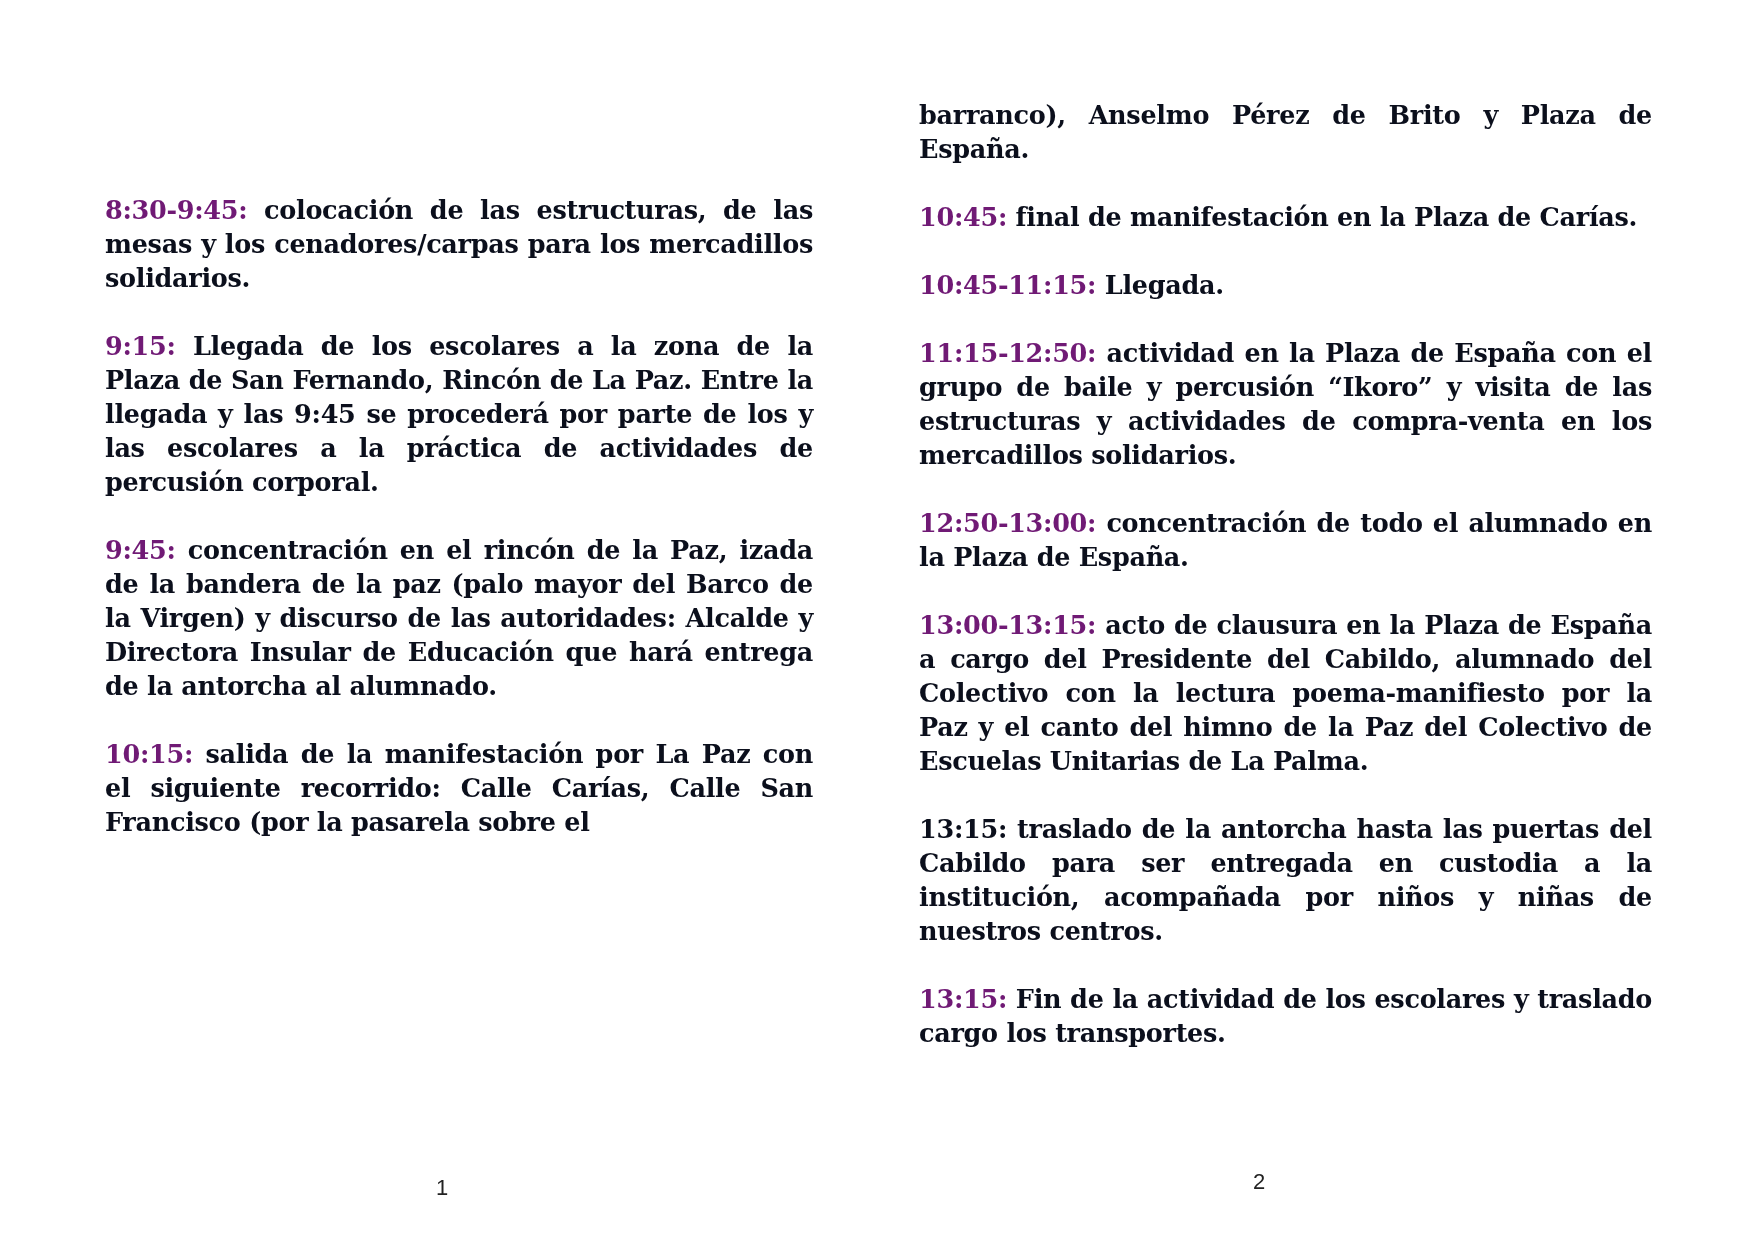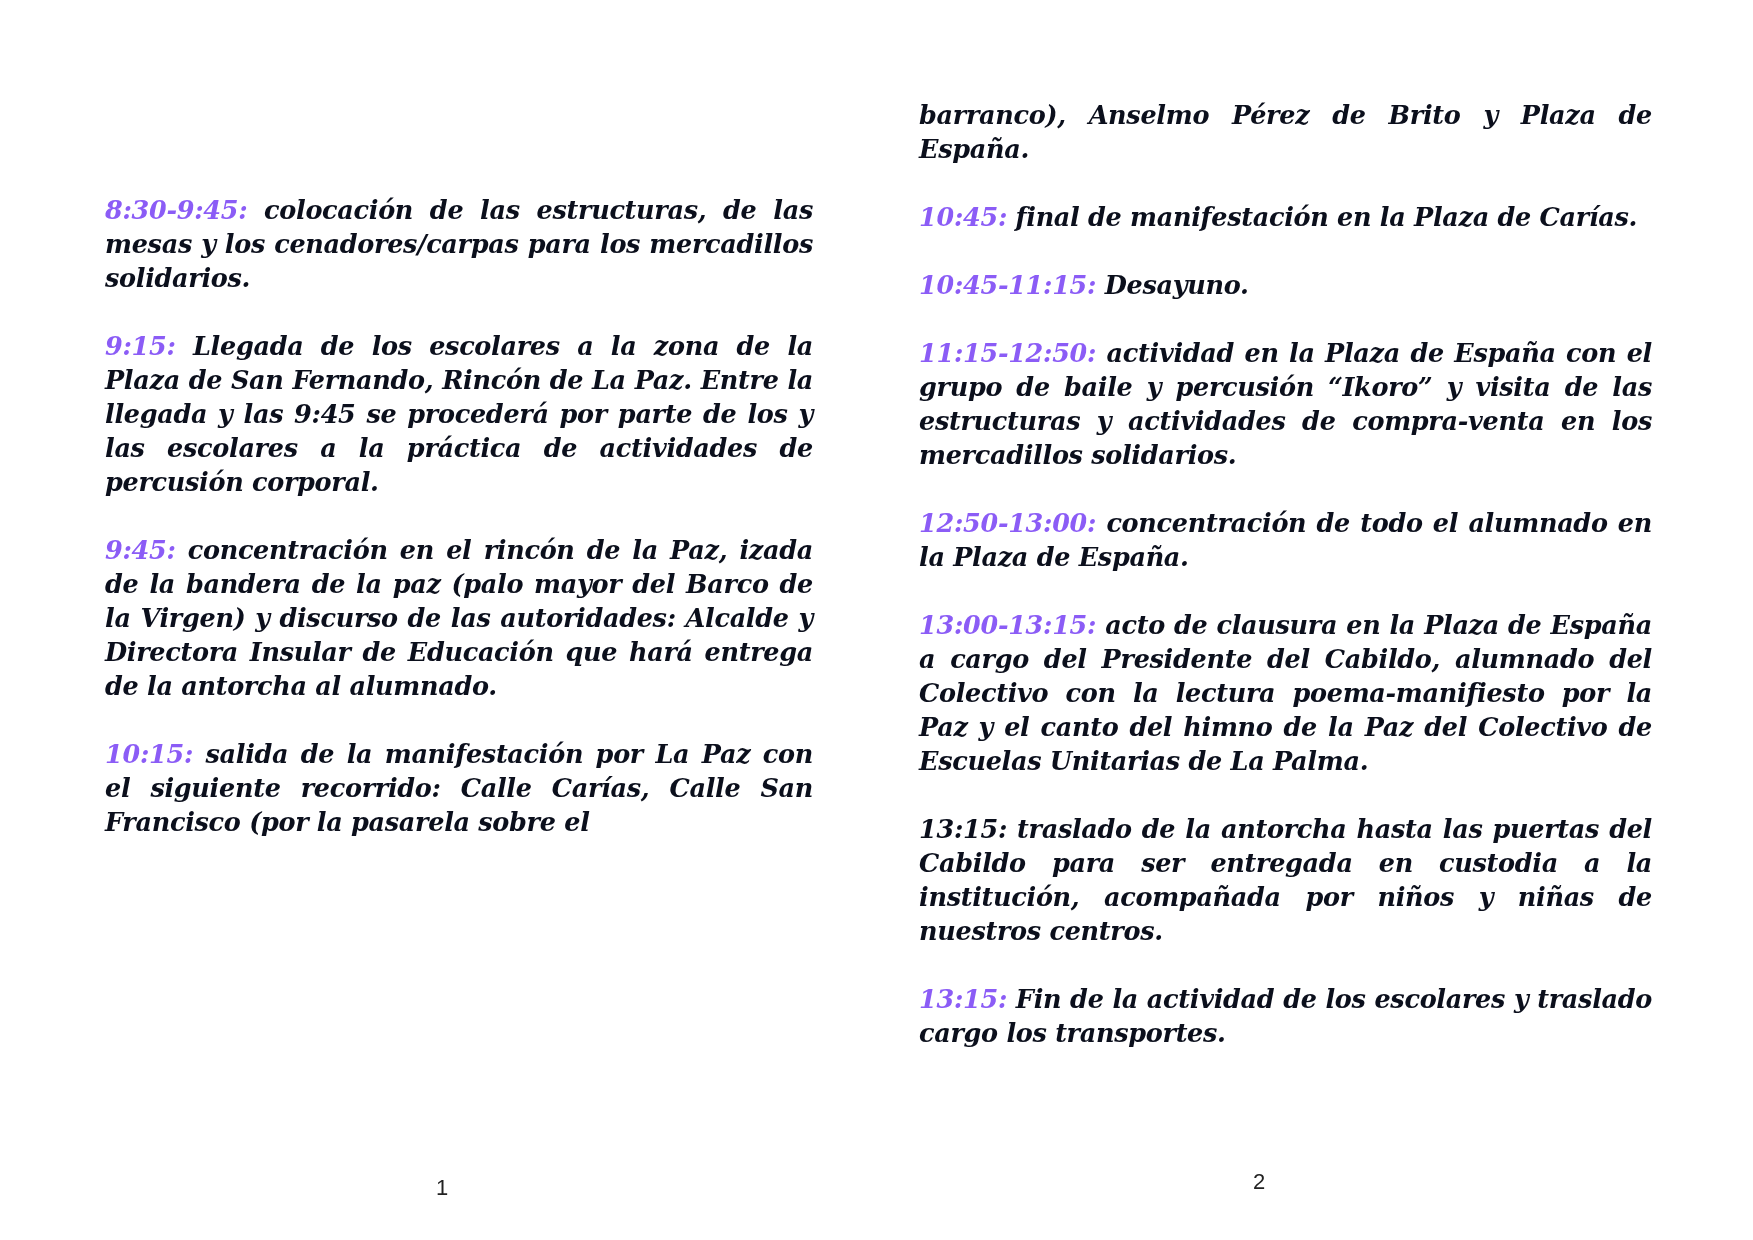--- a/index.html
+++ b/index.html
@@ -18,22 +18,22 @@
     font-size:35px; letter-spacing:-0.5px; transform:scaleX(0.96); white-space:nowrap;
   }
   .column {
     position:absolute;
     font-family:"DejaVu Serif", serif;
     font-weight:bold; font-size:25.5px; line-height:34px;
     color:#0b0f1c; text-align:justify; letter-spacing:-0.3px;
   }
   .col-left { left:105px; top:193px; width:722px; }
   .col-right { left:919px; top:98px; width:747px; }
-  .entry { margin:0 14px 34px 0;font-style:italic; }
-  .time { color:#8b5cf6; }
+  .entry { margin:0 14px 34px 0; }
+  .time { color:#701a75; }
   .time.black { color:#0b0f1c; }
   .page-number {
     position:absolute; font-family:"Liberation Sans", sans-serif; font-size:22px; color:#222;
   }
   .pn1 { left:436px; top:1175px; }
   .pn2 { left:1253px; top:1169px; }
 </style>
 </head>
 <body>
 
@@ -48,21 +48,21 @@
 
   <span class="page-number pn1">1</span>
 </div>
 
 <div class="page" style="left:876px;width:877px;">
 </div>
 
 <div class="column col-right">
   <p class="entry"><span class="time"></span><span>barranco), Anselmo Pérez de Brito y Plaza de España.</span></p>
   <p class="entry"><span class="time">10:45:</span><span> final de manifestación en la Plaza de Carías.</span></p>
-  <p class="entry"><span class="time">10:45-11:15:</span><span> Desayuno.</span></p>
+  <p class="entry"><span class="time">10:45-11:15:</span><span> Llegada.</span></p>
   <p class="entry"><span class="time">11:15-12:50:</span><span> actividad en la Plaza de España con el grupo de baile y percusión “Ikoro” y visita de las estructuras y actividades de compra-venta en los mercadillos solidarios.</span></p>
   <p class="entry"><span class="time">12:50-13:00:</span><span> concentración de todo el alumnado en la Plaza de España.</span></p>
   <p class="entry"><span class="time">13:00-13:15:</span><span> acto de clausura en la Plaza de España a cargo del Presidente del Cabildo, alumnado del Colectivo con la lectura poema-manifiesto por la Paz y el canto del himno de la Paz del Colectivo de Escuelas Unitarias de La Palma.</span></p>
   <p class="entry"><span class="time black">13:15:</span><span> traslado de la antorcha hasta las puertas del Cabildo para ser entregada en custodia a la institución, acompañada por niños y niñas de nuestros centros.</span></p>
   <p class="entry"><span class="time">13:15:</span><span> Fin de la actividad de los escolares y traslado cargo los transportes.</span></p>
 </div>
 
 <span class="page-number pn2">2</span>
 
 </body></html>

